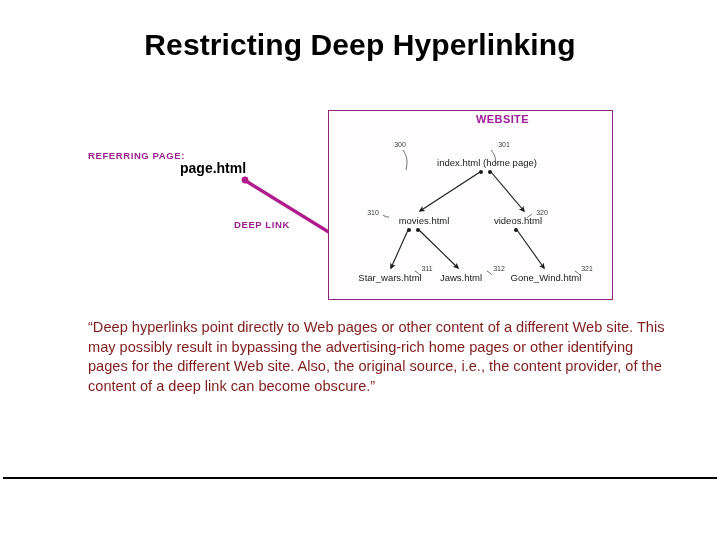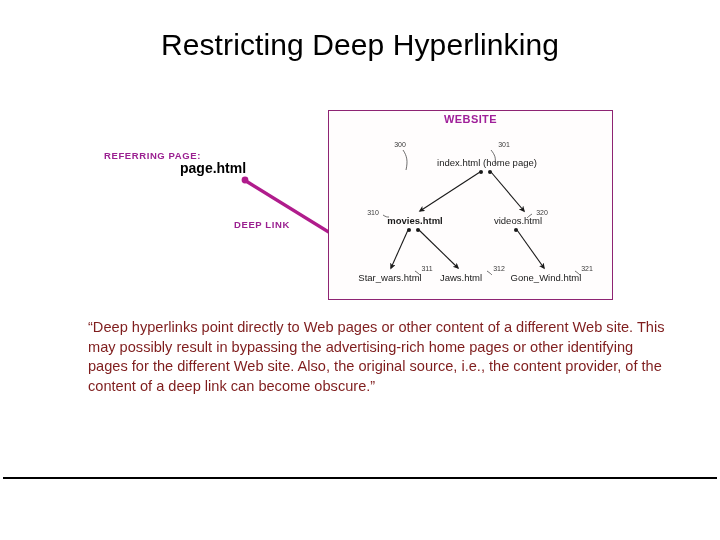--- a/index.html
+++ b/index.html
@@ -18,35 +18,35 @@
   }
 
   
   #slide-title {
     position: absolute;
     left: 0;
     top: 28px;
     width: 720px;
     text-align: center;
     font-size: 30px;
-    font-weight: normal;
+    font-weight: bold;
     letter-spacing: 0.1px;
     color: #000000;
   }
 
   
   .anno-purple {
     position: absolute;
     color: #9B2191;
     font-size: 9.5px;
     font-weight: bold;
     letter-spacing: 0.6px;
     white-space: nowrap;
   }
-  #referring-page-label { left: 104px; top: 150px; }
+  #referring-page-label { left: 88px; top: 150px; }
   #deep-link-label      { left: 234px; top: 219px; }
 
   #page-html-label {
     position: absolute;
     left: 180px;
     top: 160px;
     font-size: 14px;
     font-weight: bold;
     color: #000000;
     white-space: nowrap;
@@ -76,20 +76,21 @@
   #website-caption {
     position: absolute;
     left: 328px;
     top: 113px;
     width: 285px;
     text-align: center;
     font-size: 11px;
     font-weight: bold;
     color: #A0209A;
     letter-spacing: 0.4px;
+    padding-left: 32px;
   }
 
   
   #sitemap {
     position: absolute;
     left: 328px;
     top: 110px;
     width: 285px;
     height: 164px;
   }
@@ -190,21 +191,21 @@
       <circle cx="188" cy="120" r="2" fill="#1a1a1a"></circle>
 
       <line x1="189" y1="120" x2="216" y2="158" stroke="#1a1a1a" stroke-width="1.1" marker-end="url(#blk-head)"></line>
     </svg>
 
     <div class="ref-num" style="left:72px;top:31px;">300</div>
 
     <div class="node-label" style="left:159px;top:47px;">index.html (home page)</div>
     <div class="ref-num" style="left:176px;top:31px;">301</div>
 
-    <div class="node-label" style="left:87px;top:105px;font-weight:bold;">movies.html</div>
+    <div class="node-label" style="left:96px;top:105px;">movies.html</div>
     <div class="ref-num" style="left:45px;top:99px;">310</div>
 
     <div class="node-label" style="left:190px;top:105px;">videos.html</div>
     <div class="ref-num" style="left:214px;top:99px;">320</div>
 
     <div class="node-label" style="left:62px;top:162px;">Star_wars.html</div>
     <div class="ref-num" style="left:99px;top:155px;">311</div>
 
     <div class="node-label" style="left:133px;top:162px;">Jaws.html</div>
     <div class="ref-num" style="left:171px;top:155px;">312</div>

